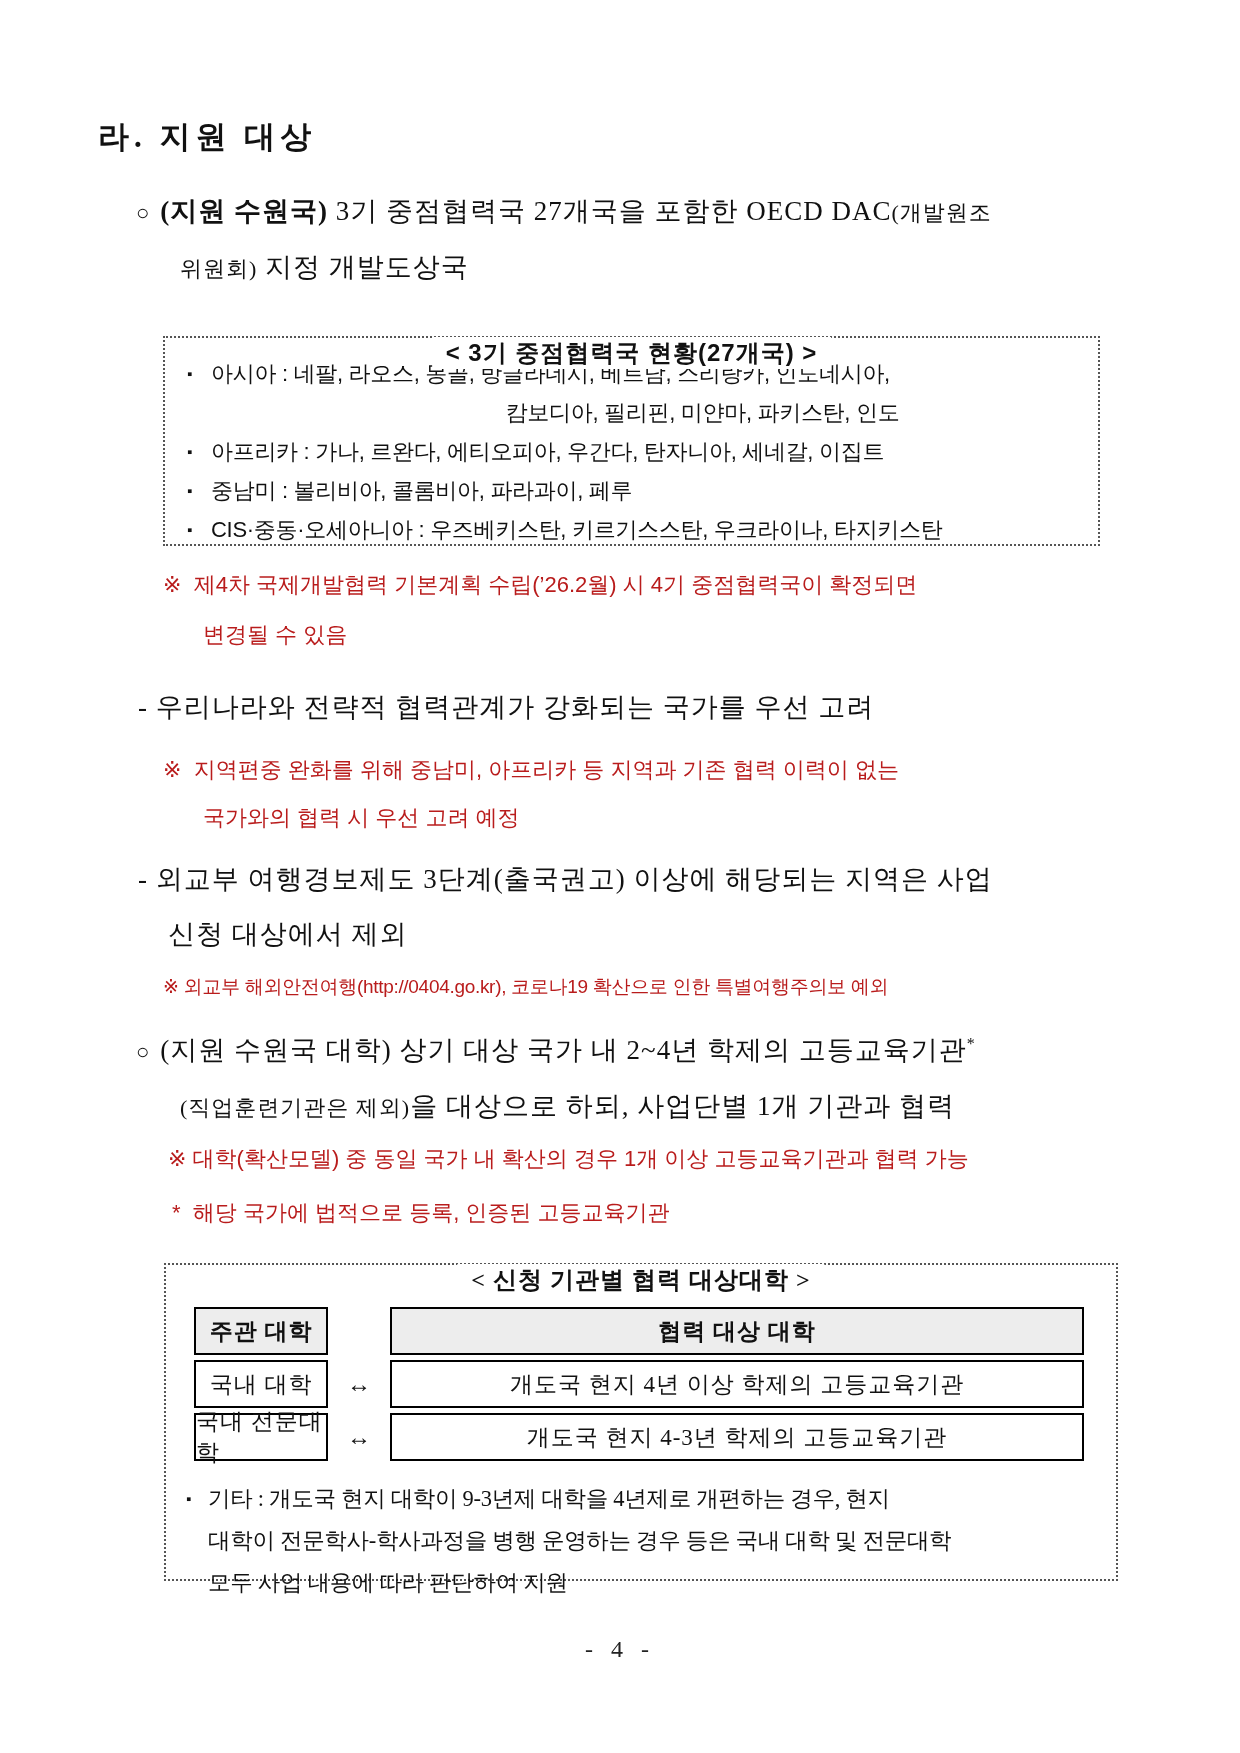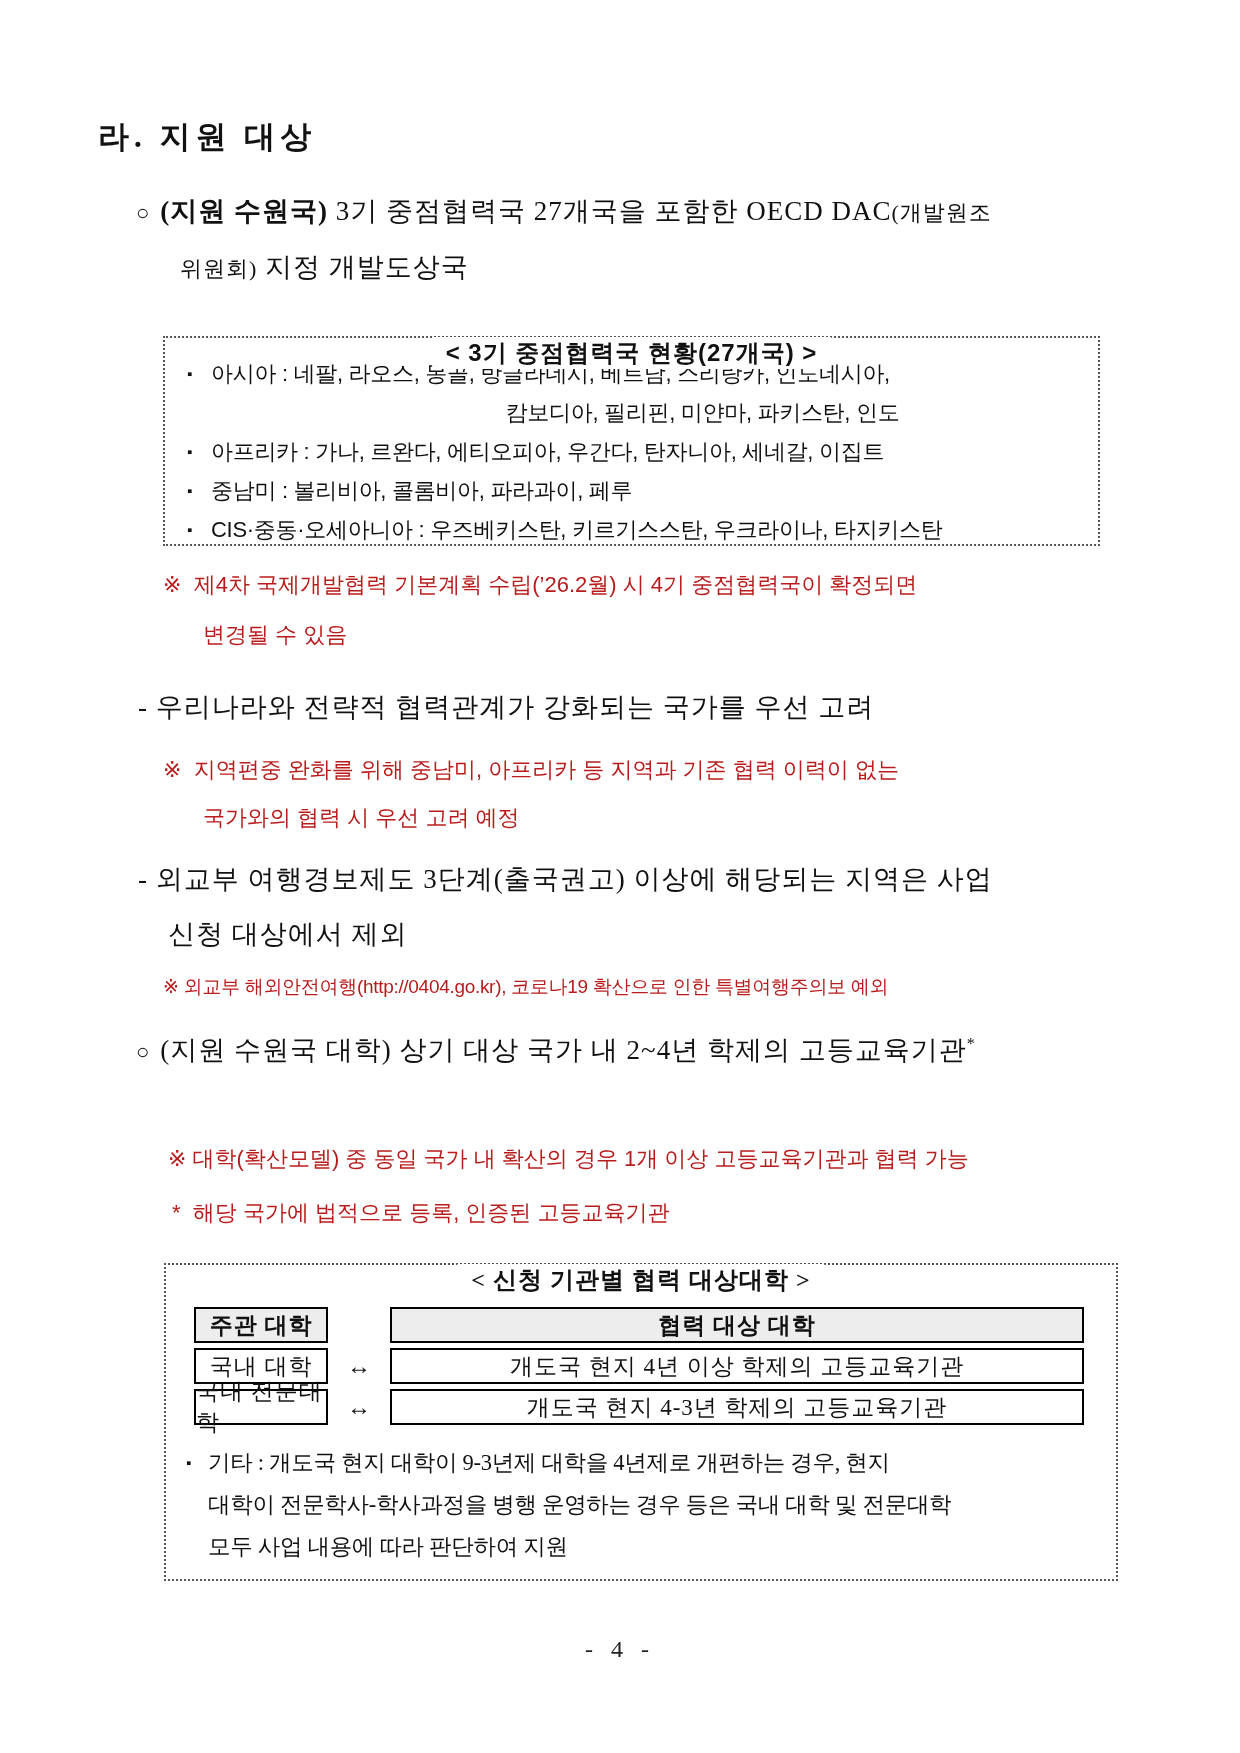--- a/index.html
+++ b/index.html
@@ -42,21 +42,21 @@
     font-size:24px; font-weight:bold; letter-spacing:1px;margin-top:20px;
   }
   .dbox1-content { padding:16px 20px 0 22px; font-size:22px; line-height:39px; letter-spacing:-0.3px; }
   .dbox1-content .bullet { display:inline-block; width:24px; font-size:15px; vertical-align:2px; }
   .dbox1-content .indent { padding-left:140px;text-align:center; }
   
   .ptable { padding:42px 28px 0 28px; }
   .trow { display:flex; align-items:stretch; margin-bottom:5px; }
   .tcell {
     border:2px solid #000; display:flex; align-items:center; justify-content:center;
-    font-size:23px; height:36px; background:#fff; letter-spacing:1px;
+    font-size:23px; height:48px; background:#fff; letter-spacing:1px;
   }
   .tcell.head { background:#ededed; font-weight:bold; }
   .tcell.left { width:134px; }
   .tcell.right { width:694px; }
   .tarrow { width:62px; display:flex; align-items:center; justify-content:center; font-size:24px; }
   .box2-note { padding:12px 18px 0 20px; font-size:22.5px; line-height:42px; letter-spacing:-0.3px; }
   .box2-note .bullet { display:inline-block; width:22px; font-size:15px; vertical-align:2px; }
   .box2-note .cont { padding-left:22px; }
   .footer {
     position:absolute; top:1636px; left:0; width:100%;
@@ -104,20 +104,21 @@
     <div><span>-</span> <span>외교부 여행경보제도 3단계(출국권고) 이상에 해당되는 지역은 사업</span></div>
     <div class="cont"><span>신청 대상에서 제외</span></div>
   </div>
 
   <div class="note tight" style="left:163px; top:962px;">
     <span>※</span>&nbsp;<span>외교부 해외안전여행(http://0404.go.kr), 코로나19 확산으로 인한 특별여행주의보 예외</span>
   </div>
 
   <div class="lvl1" style="left:136px; top:1016px;">
     <div><span class="marker">○</span><span>(지원 수원국 대학) 상기 대상 국가 내 2~4년 학제의 고등교육기관</span><sup>*</sup></div>
+    <div class="cont"><span class="small">(직업훈련기관은 제외)</span><span>을 대상으로 하되, 사업단별 1개 기관과 협력</span></div>
   </div>
 
   <div class="note" style="left:168px; top:1134px;">
     <span>※</span>&nbsp;<span>대학(확산모델) 중 동일 국가 내 확산의 경우 1개 이상 고등교육기관과 협력 가능</span>
   </div>
 
   <div class="note" style="left:172px; top:1188px;">
     <span>*</span>&nbsp;&nbsp;<span>해당 국가에 법적으로 등록, 인증된 고등교육기관</span>
   </div>
 

